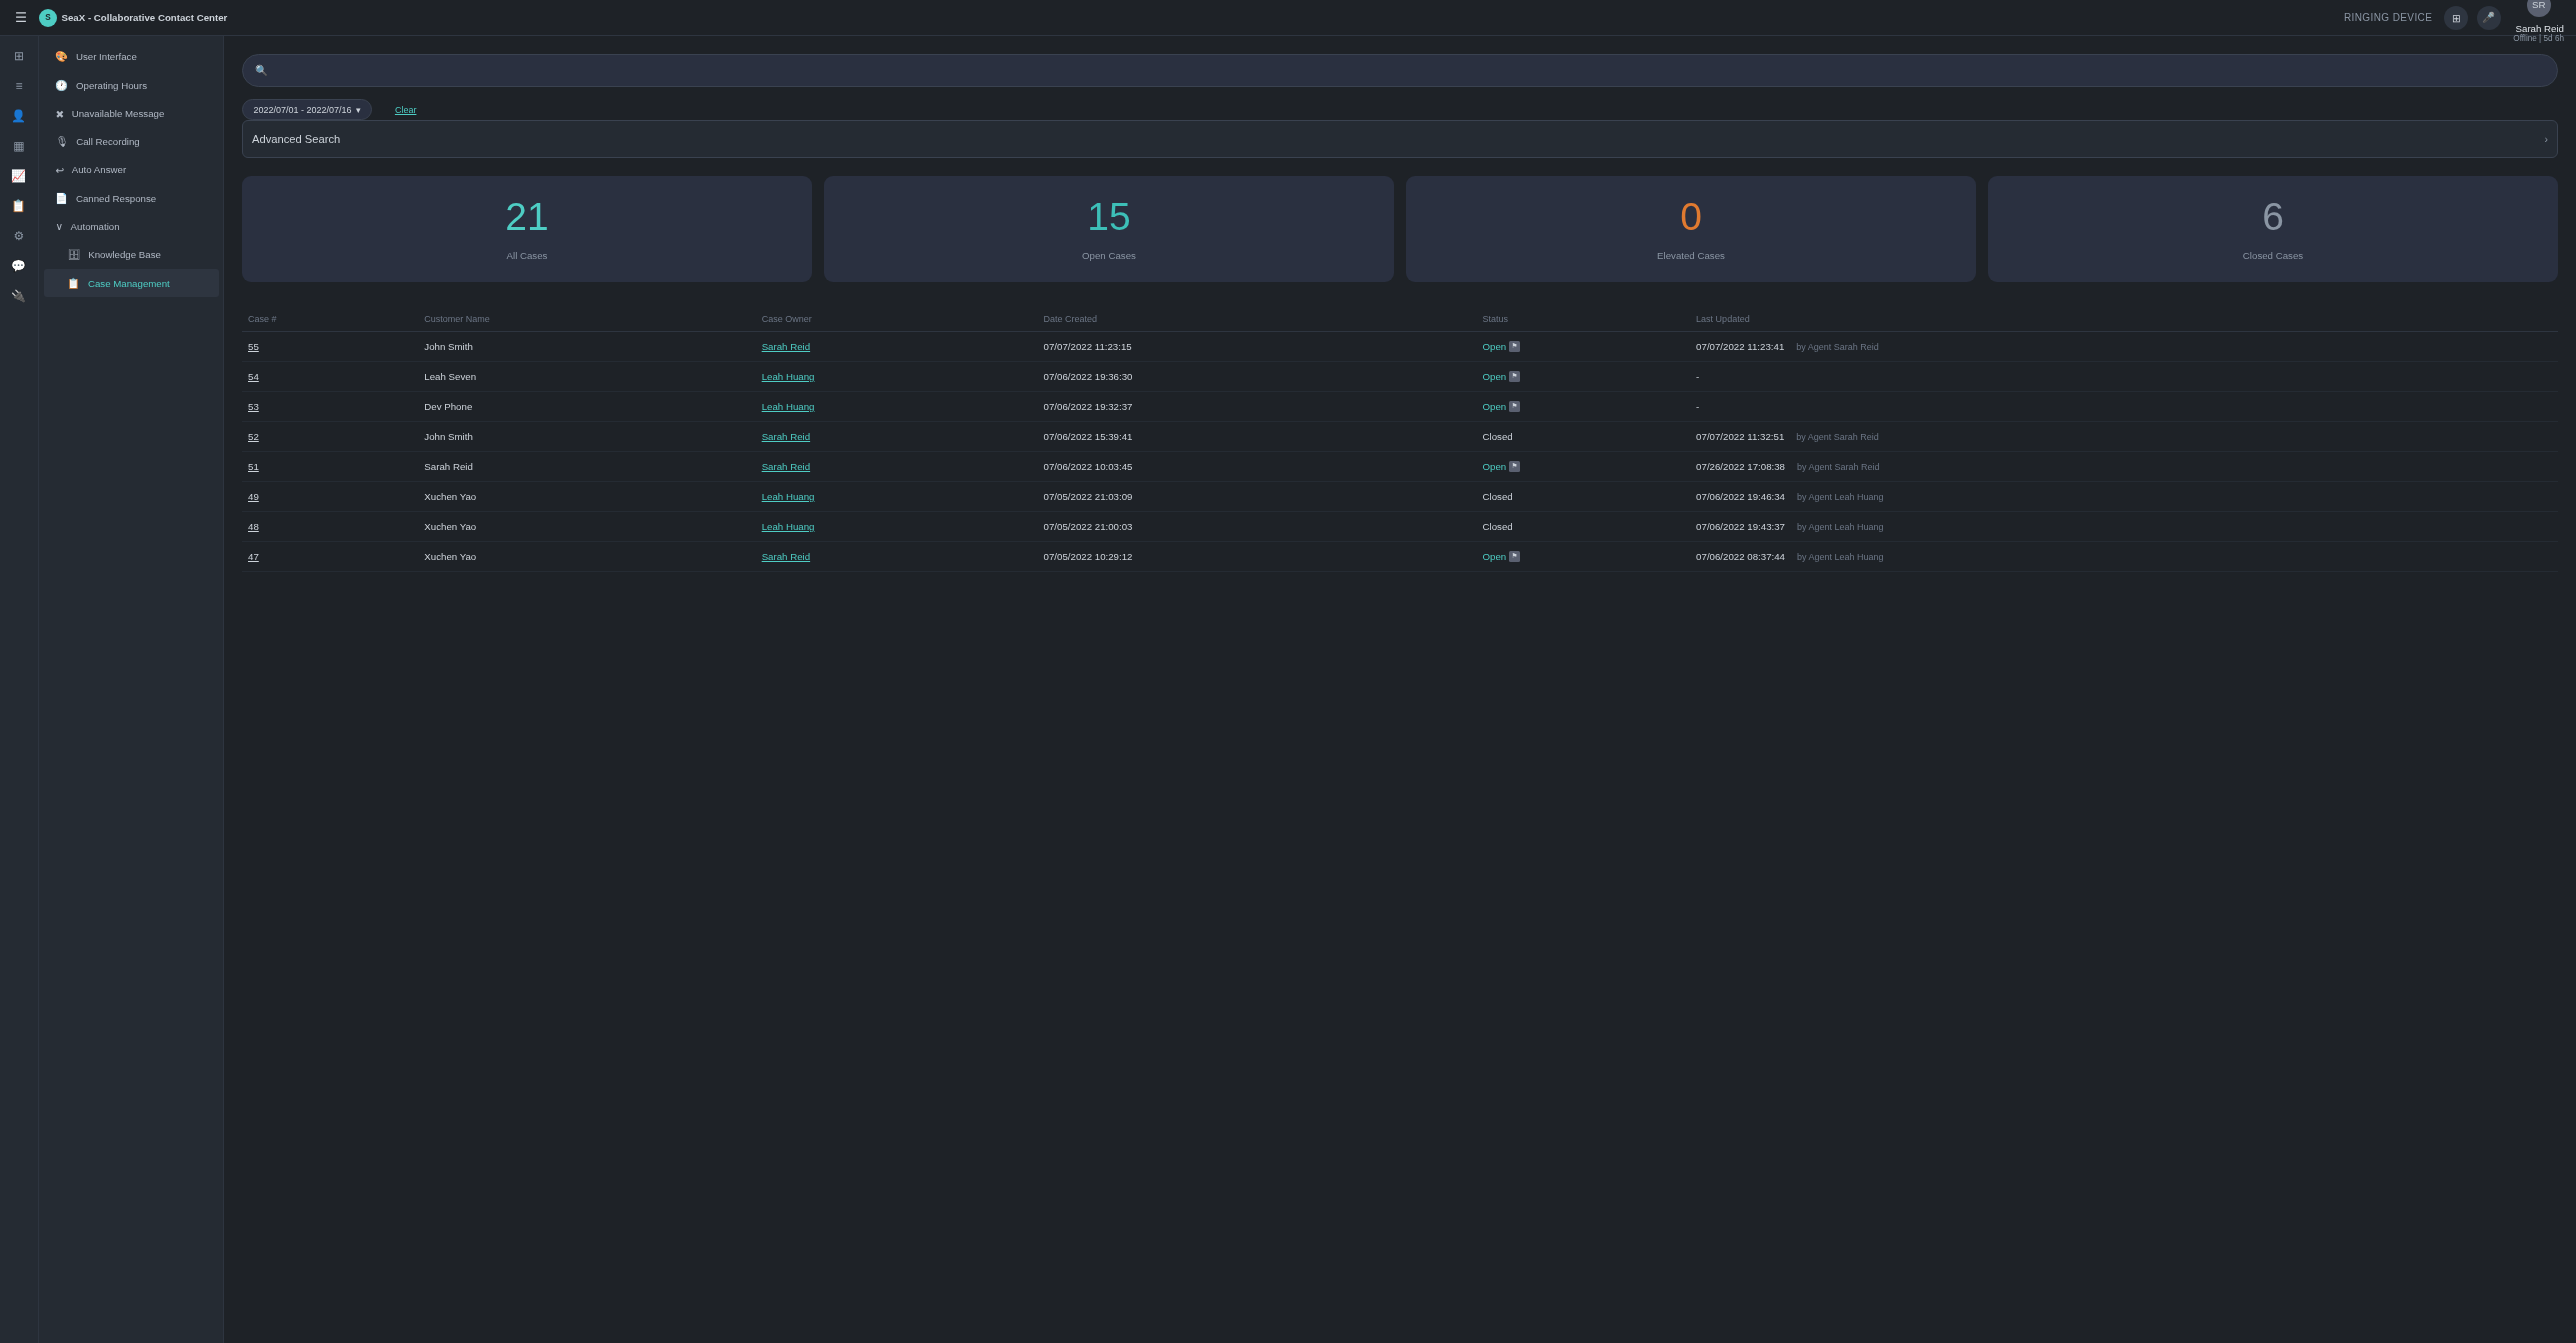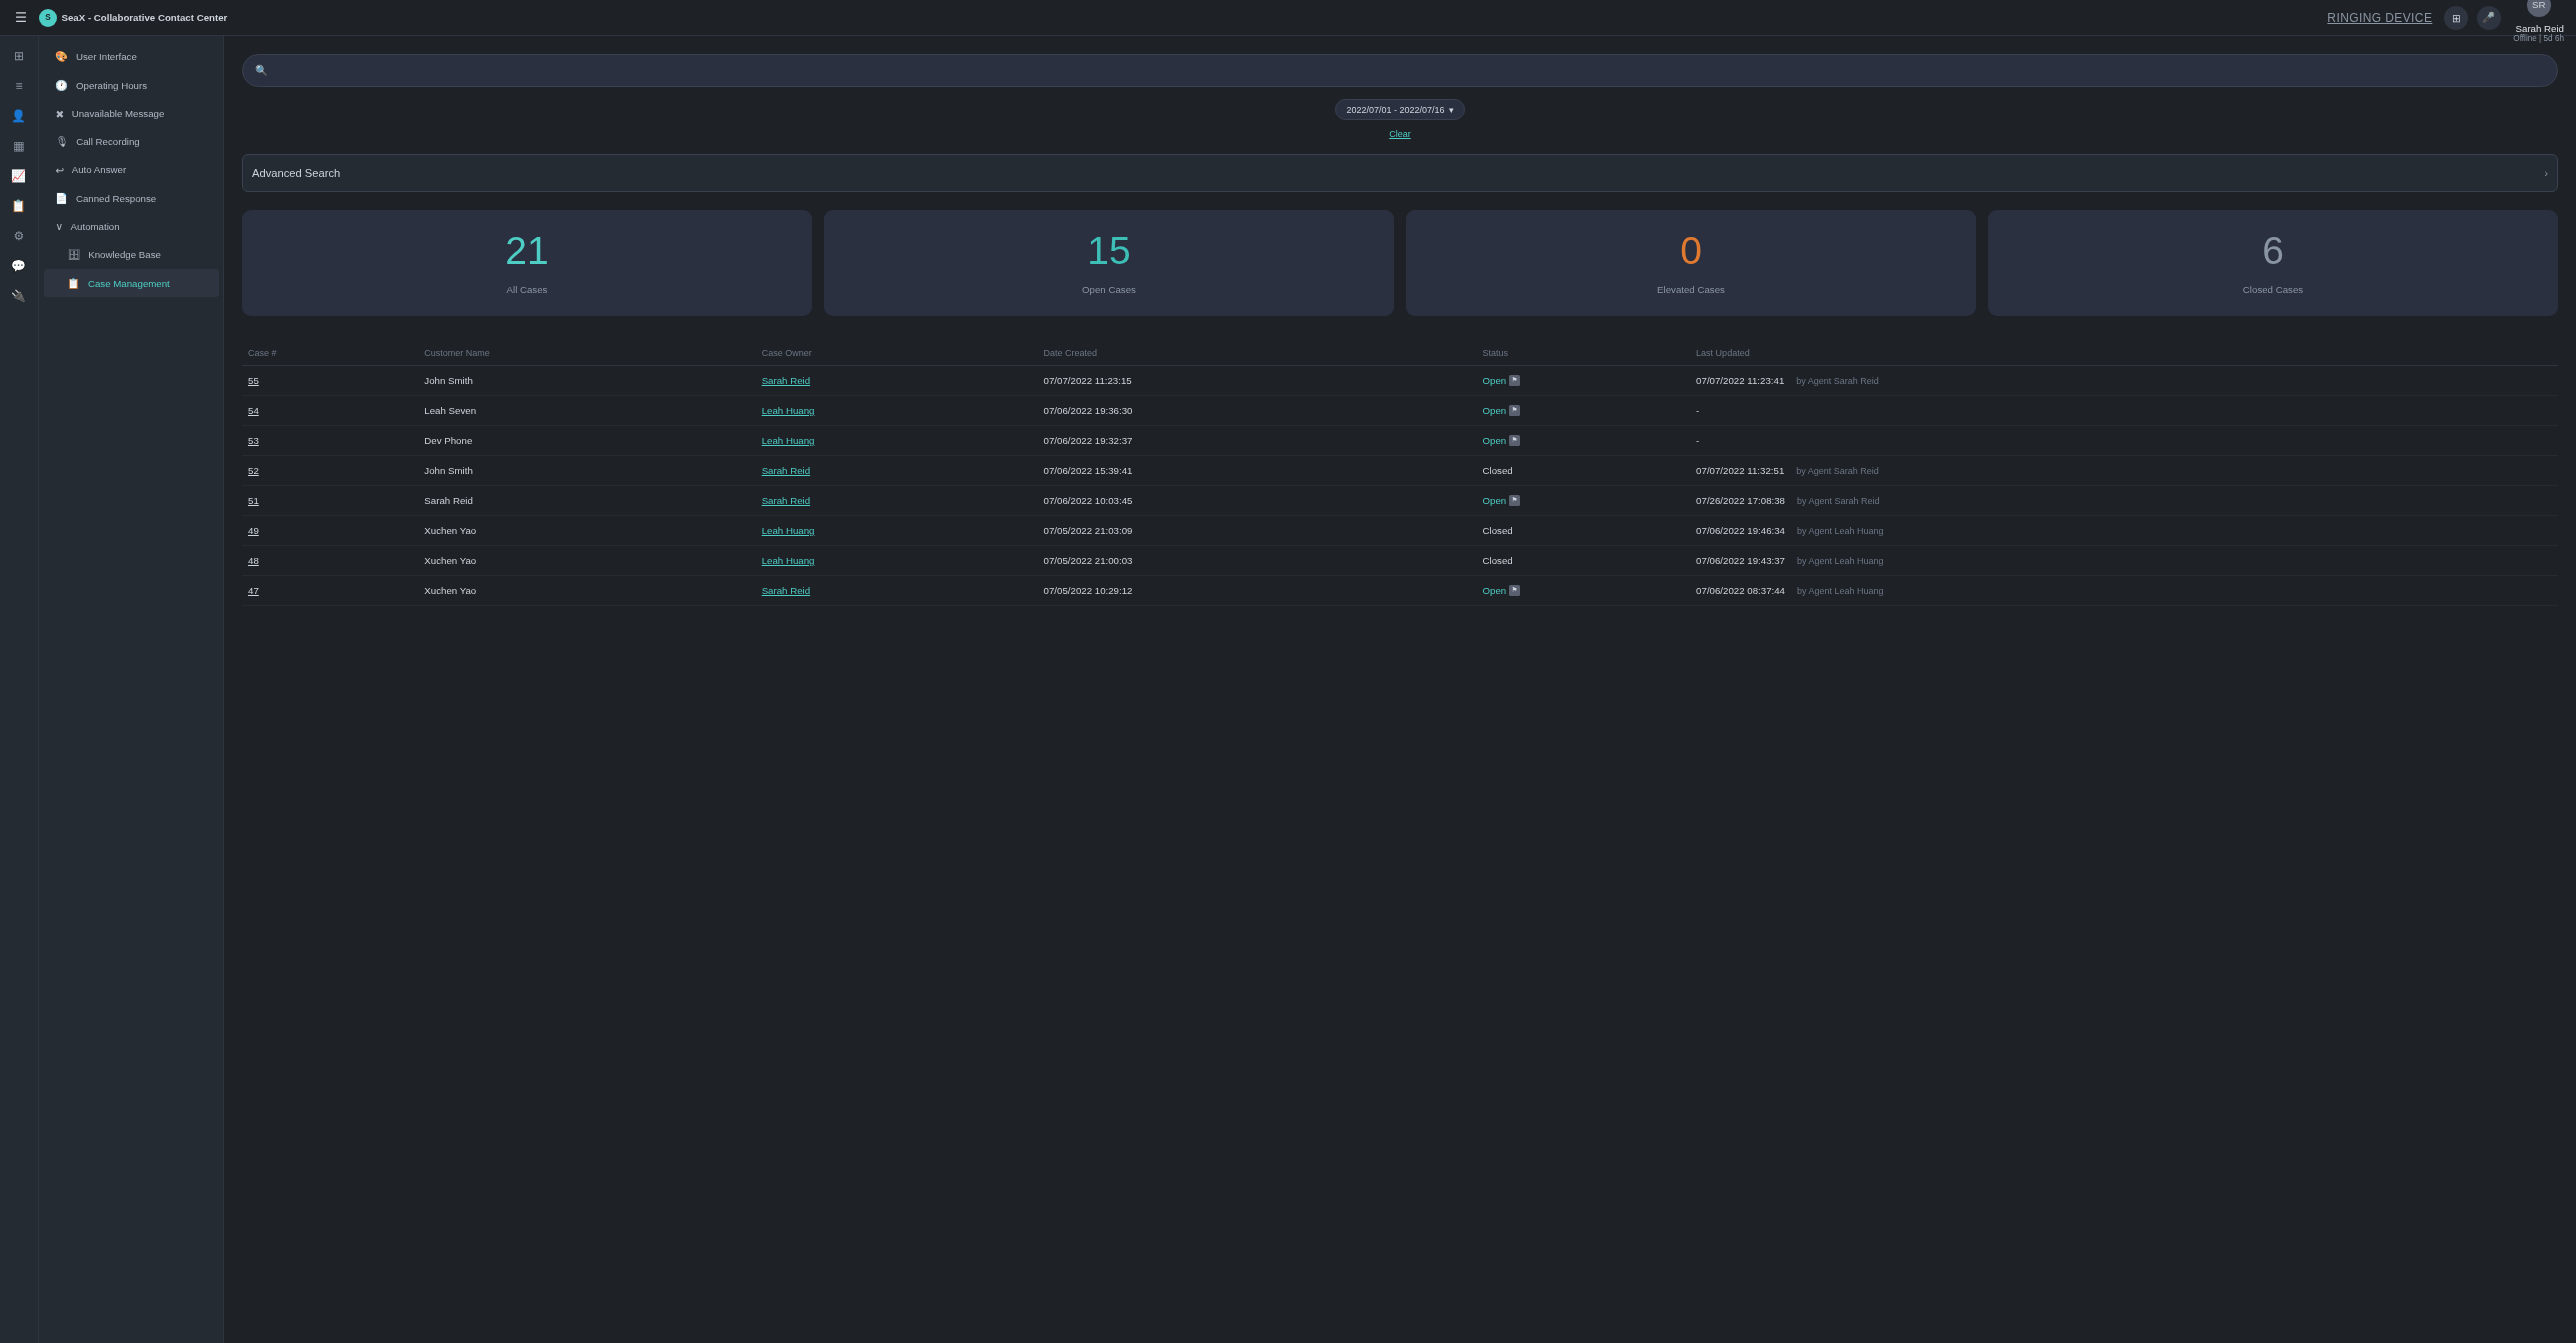--- a/index.html
+++ b/index.html
@@ -63,24 +63,23 @@
       color: #cdd3da;
       font-size: 9.7px;
     }
     .top-bar-right {
       display: flex;
       align-items: center;
       gap: 12px;
     }
     .ringing-device-label {
       color: #8a95a3;
-      font-size: 12px;
+      font-size: 10px;
       text-transform: uppercase;
       letter-spacing: 0.4px;
-      text-decoration: underline;
     }
     .top-bar-icons {
       display: flex;
       align-items: center;
       gap: 9px;
     }
     .icon-btn {
       background: #2e3540;
       border: none;
       border-radius: 50%;
@@ -205,23 +204,21 @@
       font-size: 9.7px;
       flex: 1;
     }
     .search-bar input::placeholder { color: #6b7585; }
     .search-icon { color: #6b7585; font-size: 10.4px; }
 
     
     .filter-row {
       display: flex;
       align-items: center;
-      gap: 9px;
-      margin-bottom: 15px;
-      flex-direction: column;
+      gap: 23px;
     }
     .date-filter-btn {
       background: #2a3040;
       border: 0.7px solid #3a4250;
       border-radius: 15px;
       padding: 4.5px 10.4px;
       color: #cdd3da;
       font-size: 9px;
       cursor: pointer;
       display: flex;

